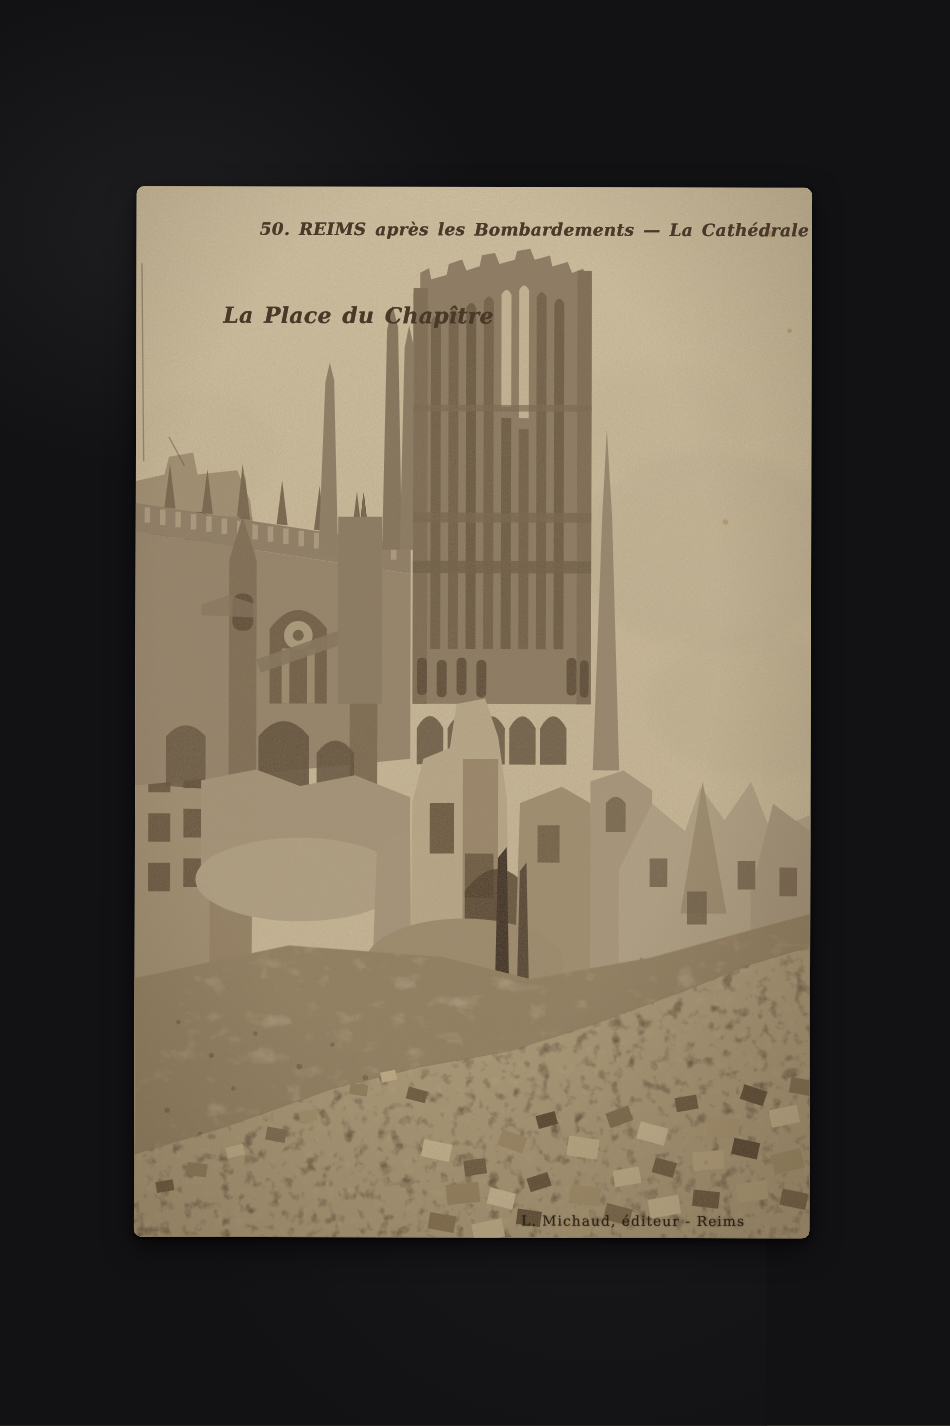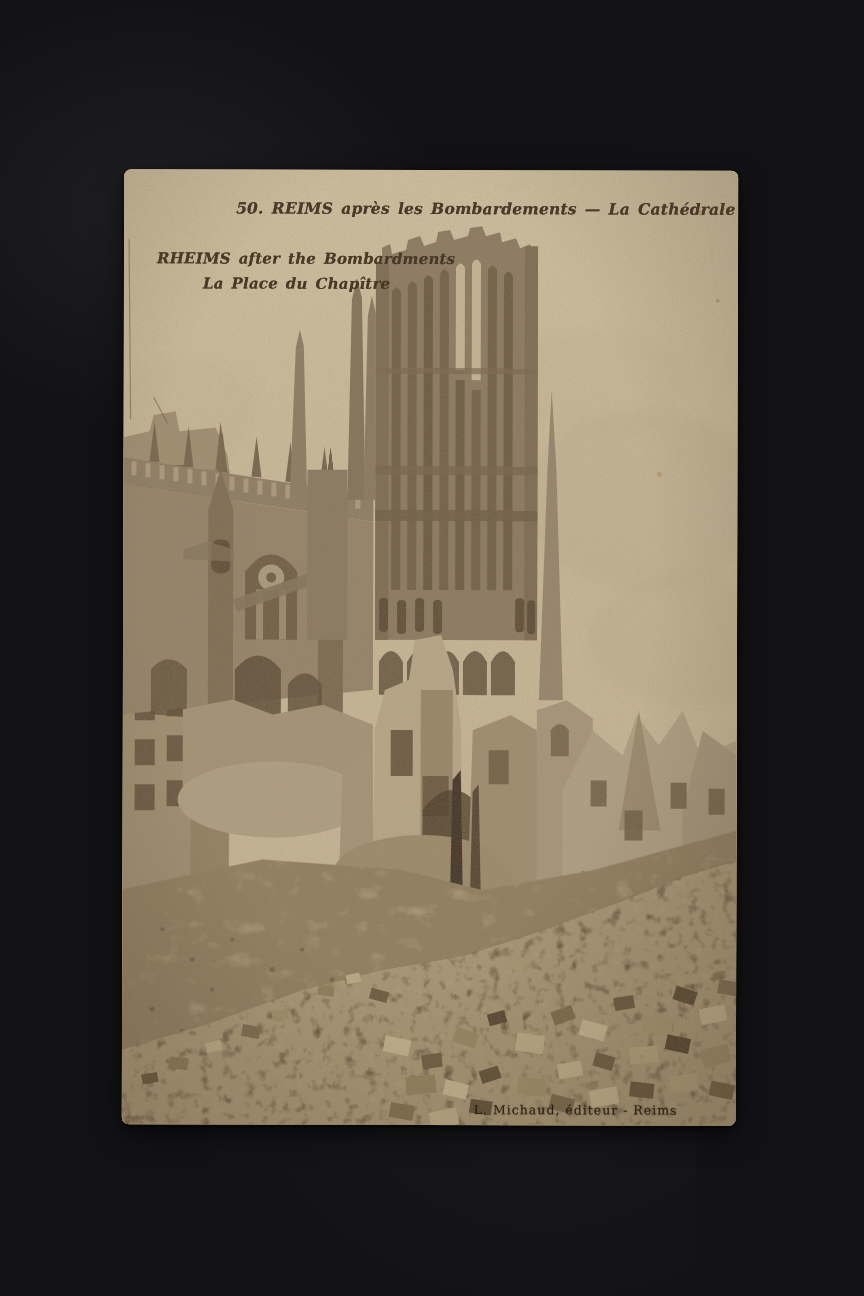--- a/index.html
+++ b/index.html
@@ -16,21 +16,21 @@
     box-shadow:0 2px 4px rgba(0,0,0,.6),0 10px 26px rgba(0,0,0,.55);}
   .photo{position:absolute;left:0;top:0;width:614px;height:955px;}
   .caption{position:absolute;left:0;top:0;width:614px;height:170px;z-index:3;}
   .caption .line{position:absolute;white-space:nowrap;color:#4a3928;
     font-family:"DejaVu Serif",serif;font-style:italic;font-weight:700;
     letter-spacing:.2px;word-spacing:2.5px;
     text-shadow:0 0 .5px rgba(74,57,40,.8);}
   .l1{left:112px;top:29px;font-size:15.5px;}
   .l2{left:142px;top:56px;font-size:15px;}
   .l3{left:33px;top:80px;font-size:15px;}
-  .l4{left:79px;top:105px;font-size:15px;}
+  .l4{left:79px;top:105px;font-size:20px;}
   .l5{left:7px;top:130px;font-size:15px;}
   .imprint{position:absolute;left:352px;top:932px;z-index:3;white-space:nowrap;
     font-family:"DejaVu Serif",serif;font-weight:400;font-size:12.5px;
     letter-spacing:1px;color:rgba(36,26,14,.82);
     text-shadow:0 0 1.2px rgba(36,26,14,.65);}
 </style>
 </head>
 <body>
 
 <div class="scene">
@@ -329,20 +329,19 @@
         <line x1="5" y1="70" x2="7" y2="250"></line>
         <line x1="30" y1="228" x2="44" y2="254"></line>
       </g>
 
       <rect x="0" y="0" width="614" height="955" filter="url(#grain)" opacity="0.55"></rect>
       <rect x="0" y="0" width="614" height="955" fill="url(#vig)"></rect>
     </svg>
 
     <div class="caption">
       <div class="line l1">50. REIMS après les Bombardements — La Cathédrale</div>
-      <div class="line l3">RHEIMS after the Bombardments</div>
       <div class="line l4">La Place du Chapître</div>
     </div>
 
     <div class="imprint">L. Michaud, éditeur - Reims</div>
 
   </div>
 </div>
 
 </body></html>

